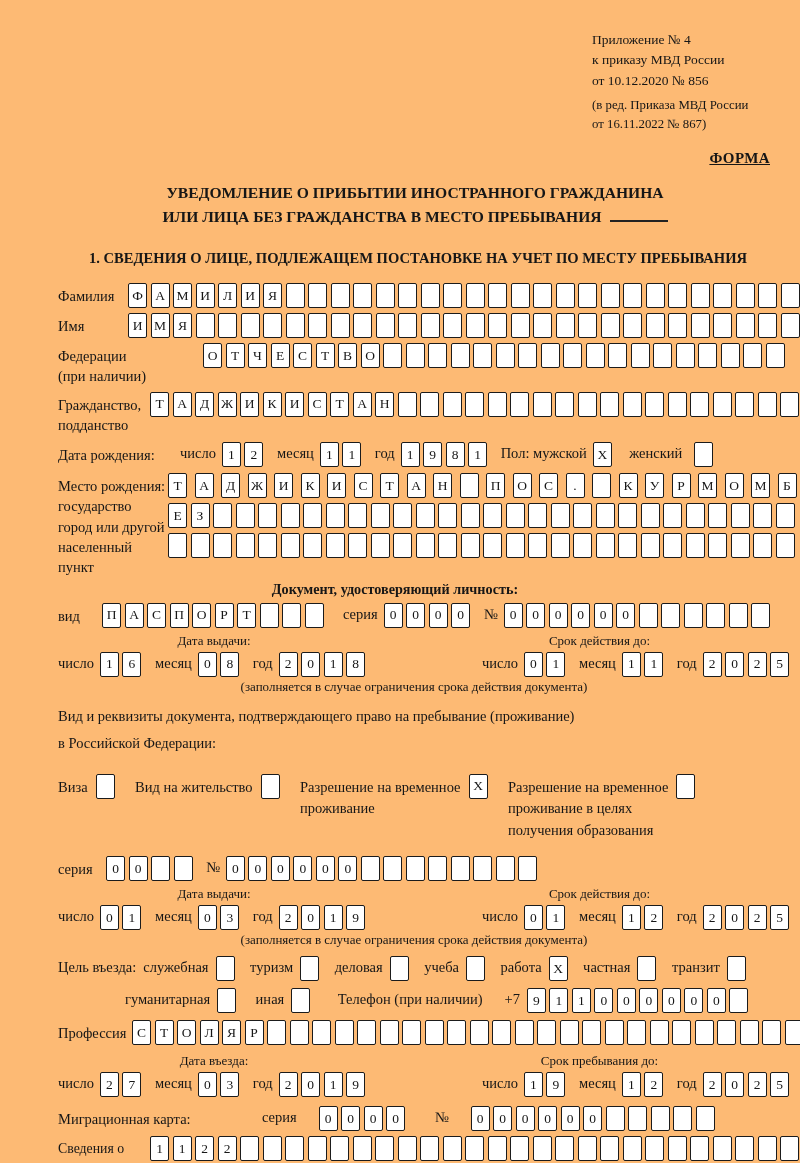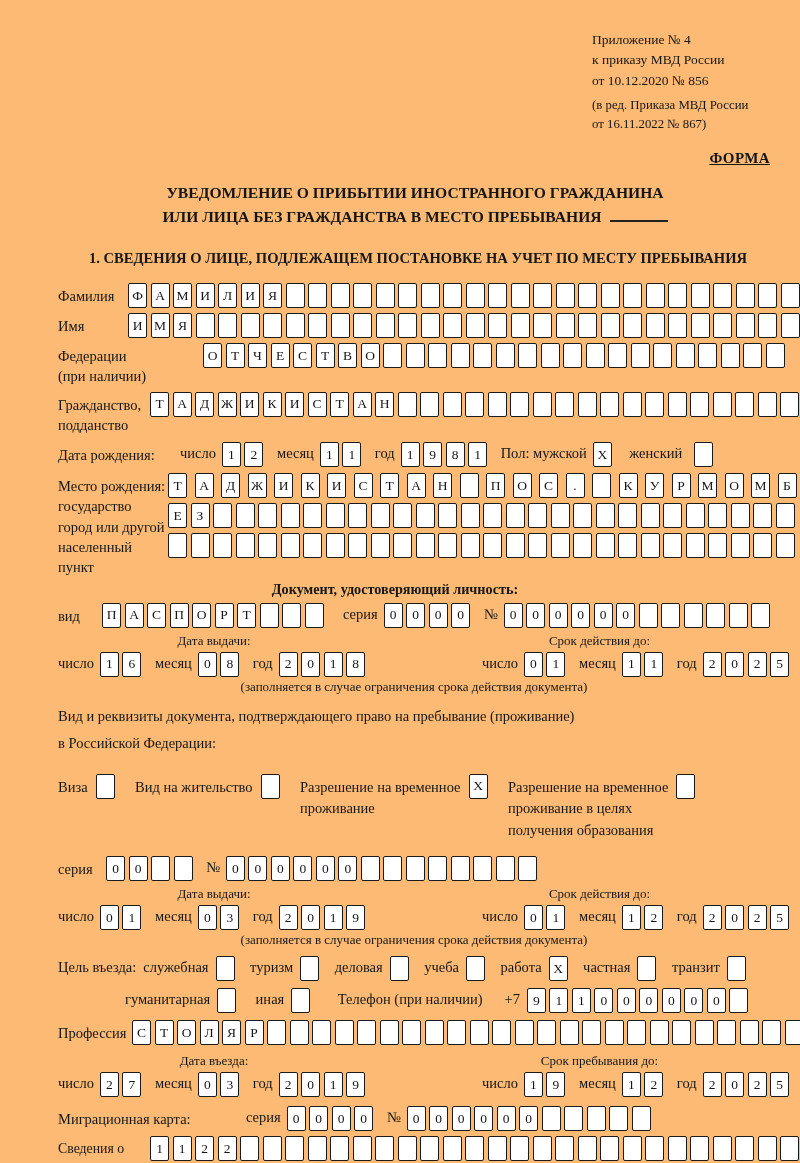--- a/index.html
+++ b/index.html
@@ -698,21 +698,21 @@
         <div class="cells">
             <div class="cell">2</div>
             <div class="cell">0</div>
             <div class="cell">2</div>
             <div class="cell">5</div>
           </div>
       </div>
     </div>
   </div>
 
-  <div class="frow" style="margin-top:9px;">
+  <div class="frow" style="margin-top:9px;gap:16px;">
     <div class="lbl" style="width:142px;">Миграционная карта:</div>
     <span class="dlbl mc-gap">серия</span>
     <div class="cells">
         <div class="cell">0</div>
         <div class="cell">0</div>
         <div class="cell">0</div>
         <div class="cell">0</div>
       </div>
     <span class="dlbl">№</span>
     <div class="cells">

